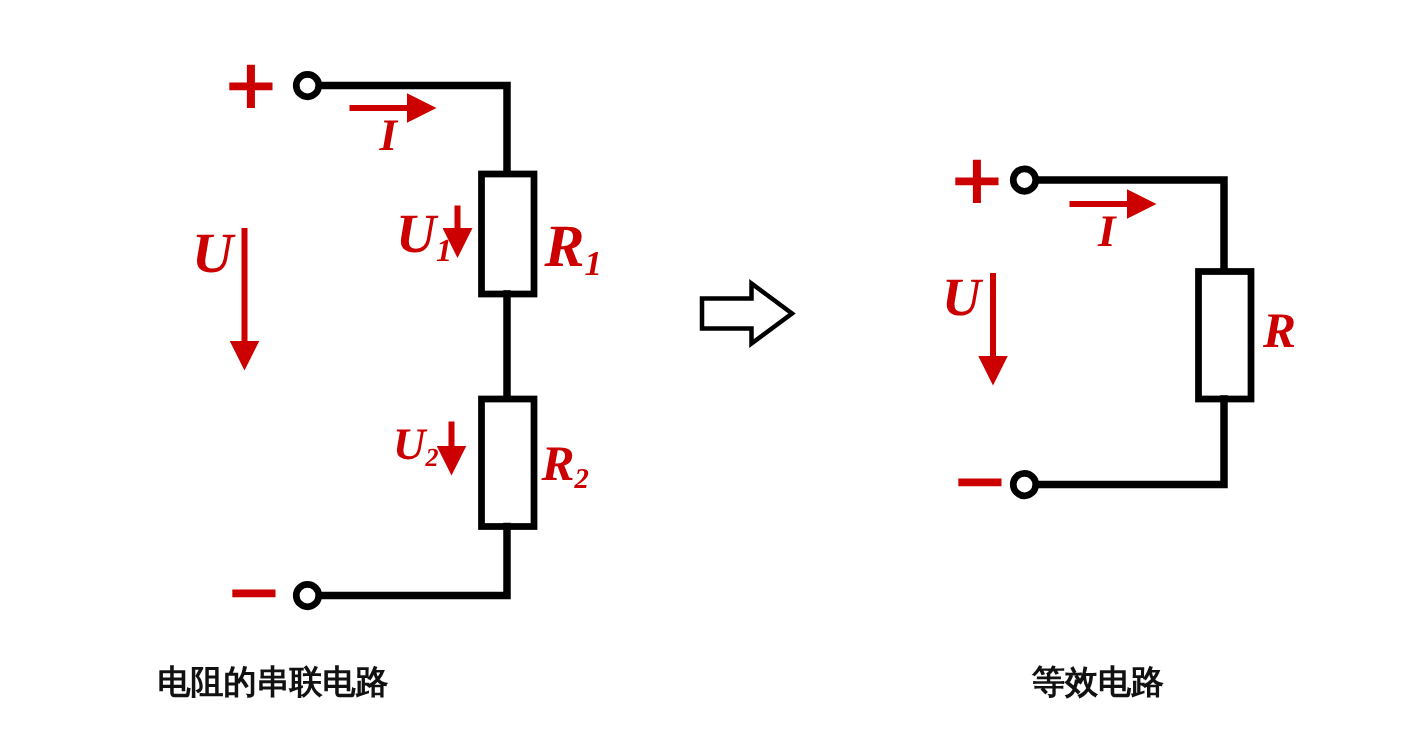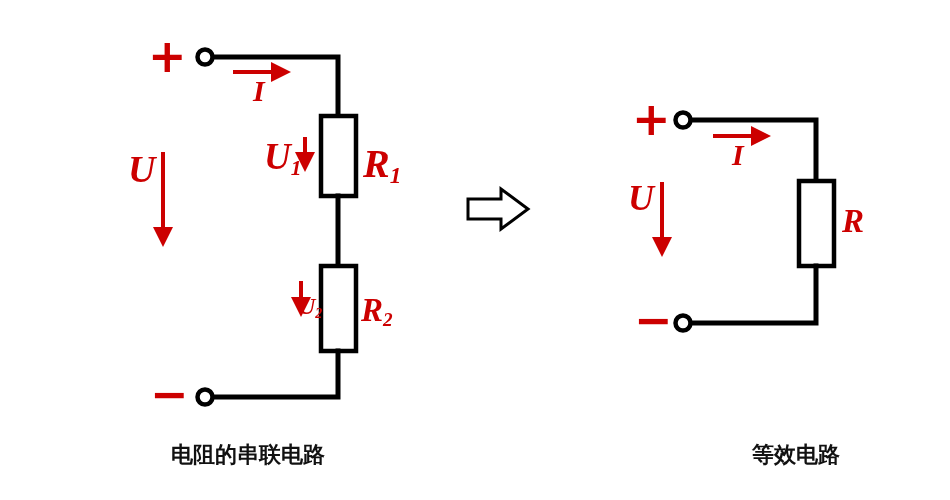--- a/index.html
+++ b/index.html
@@ -20,21 +20,21 @@
     line-height:1; white-space:nowrap;
   }
   .sub { font-size:0.58em; vertical-align:-0.28em; font-style:italic; }
   .sign {
     position:absolute; color:#cc0000; line-height:1; font-style:normal;
     font-family:"DejaVu Sans", sans-serif; font-weight:bold; white-space:nowrap;
   }
   .caption {
     position:absolute; color:#111111; font-style:normal;
     font-family:"Liberation Sans", sans-serif; font-weight:bold;
-    font-size:22px; text-align:right; line-height:1.2;
+    font-size:22px; text-align:left; line-height:1.2;
   }
 </style>
 </head>
 <body>
 
 <div class="stage">
 
   <svg class="layer" width="950" height="500" viewBox="0 0 950 500">
     <defs>
       <marker id="arr" viewBox="0 0 10 10" refX="7.5" refY="5" markerWidth="5" markerHeight="5" orient="auto-start-reverse">
@@ -70,33 +70,33 @@
   <div class="sign" style="left:148px; top:33px; font-size:46px;">+</div>
 
   <div class="lbl" style="left:253px; top:76px; font-size:30px;">I</div>
 
   <div class="lbl" style="left:128px; top:150px; font-size:38px;">U</div>
 
   <div class="lbl" style="left:264px; top:138px; font-size:37px;"><span>U</span><span class="sub">1</span></div>
 
   <div class="lbl" style="left:363px; top:144px; font-size:40px;"><span>R</span><span class="sub">1</span></div>
 
-  <div class="lbl" style="left:262px; top:294px; font-size:24px;margin-left:36px;"><span>U</span><span class="sub">2</span></div>
+  <div class="lbl" style="left:262px; top:282px; font-size:30px;"><span>U</span><span class="sub">2</span></div>
 
   <div class="lbl" style="left:361px; top:294px; font-size:33px;"><span>R</span><span class="sub">2</span></div>
 
   <div class="sign" style="left:150px; top:371px; font-size:46px;">−</div>
 
   <div class="caption" style="left:105px; top:442px; width:220px;">电阻的串联电路</div>
 
   <div class="sign" style="left:632px; top:96px; font-size:46px;">+</div>
 
   <div class="lbl" style="left:732px; top:140px; font-size:30px;">I</div>
 
   <div class="lbl" style="left:628px; top:180px; font-size:36px;">U</div>
 
   <div class="lbl" style="left:842px; top:205px; font-size:33px;"><span>R</span></div>
 
   <div class="sign" style="left:634px; top:297px; font-size:46px;">−</div>
 
-  <div class="caption" style="left:660px; top:442px; width:180px;">等效电路</div>
+  <div class="caption" style="left:688px; top:442px; width:180px;">等效电路</div>
 
 </div>
 
 </body></html>

